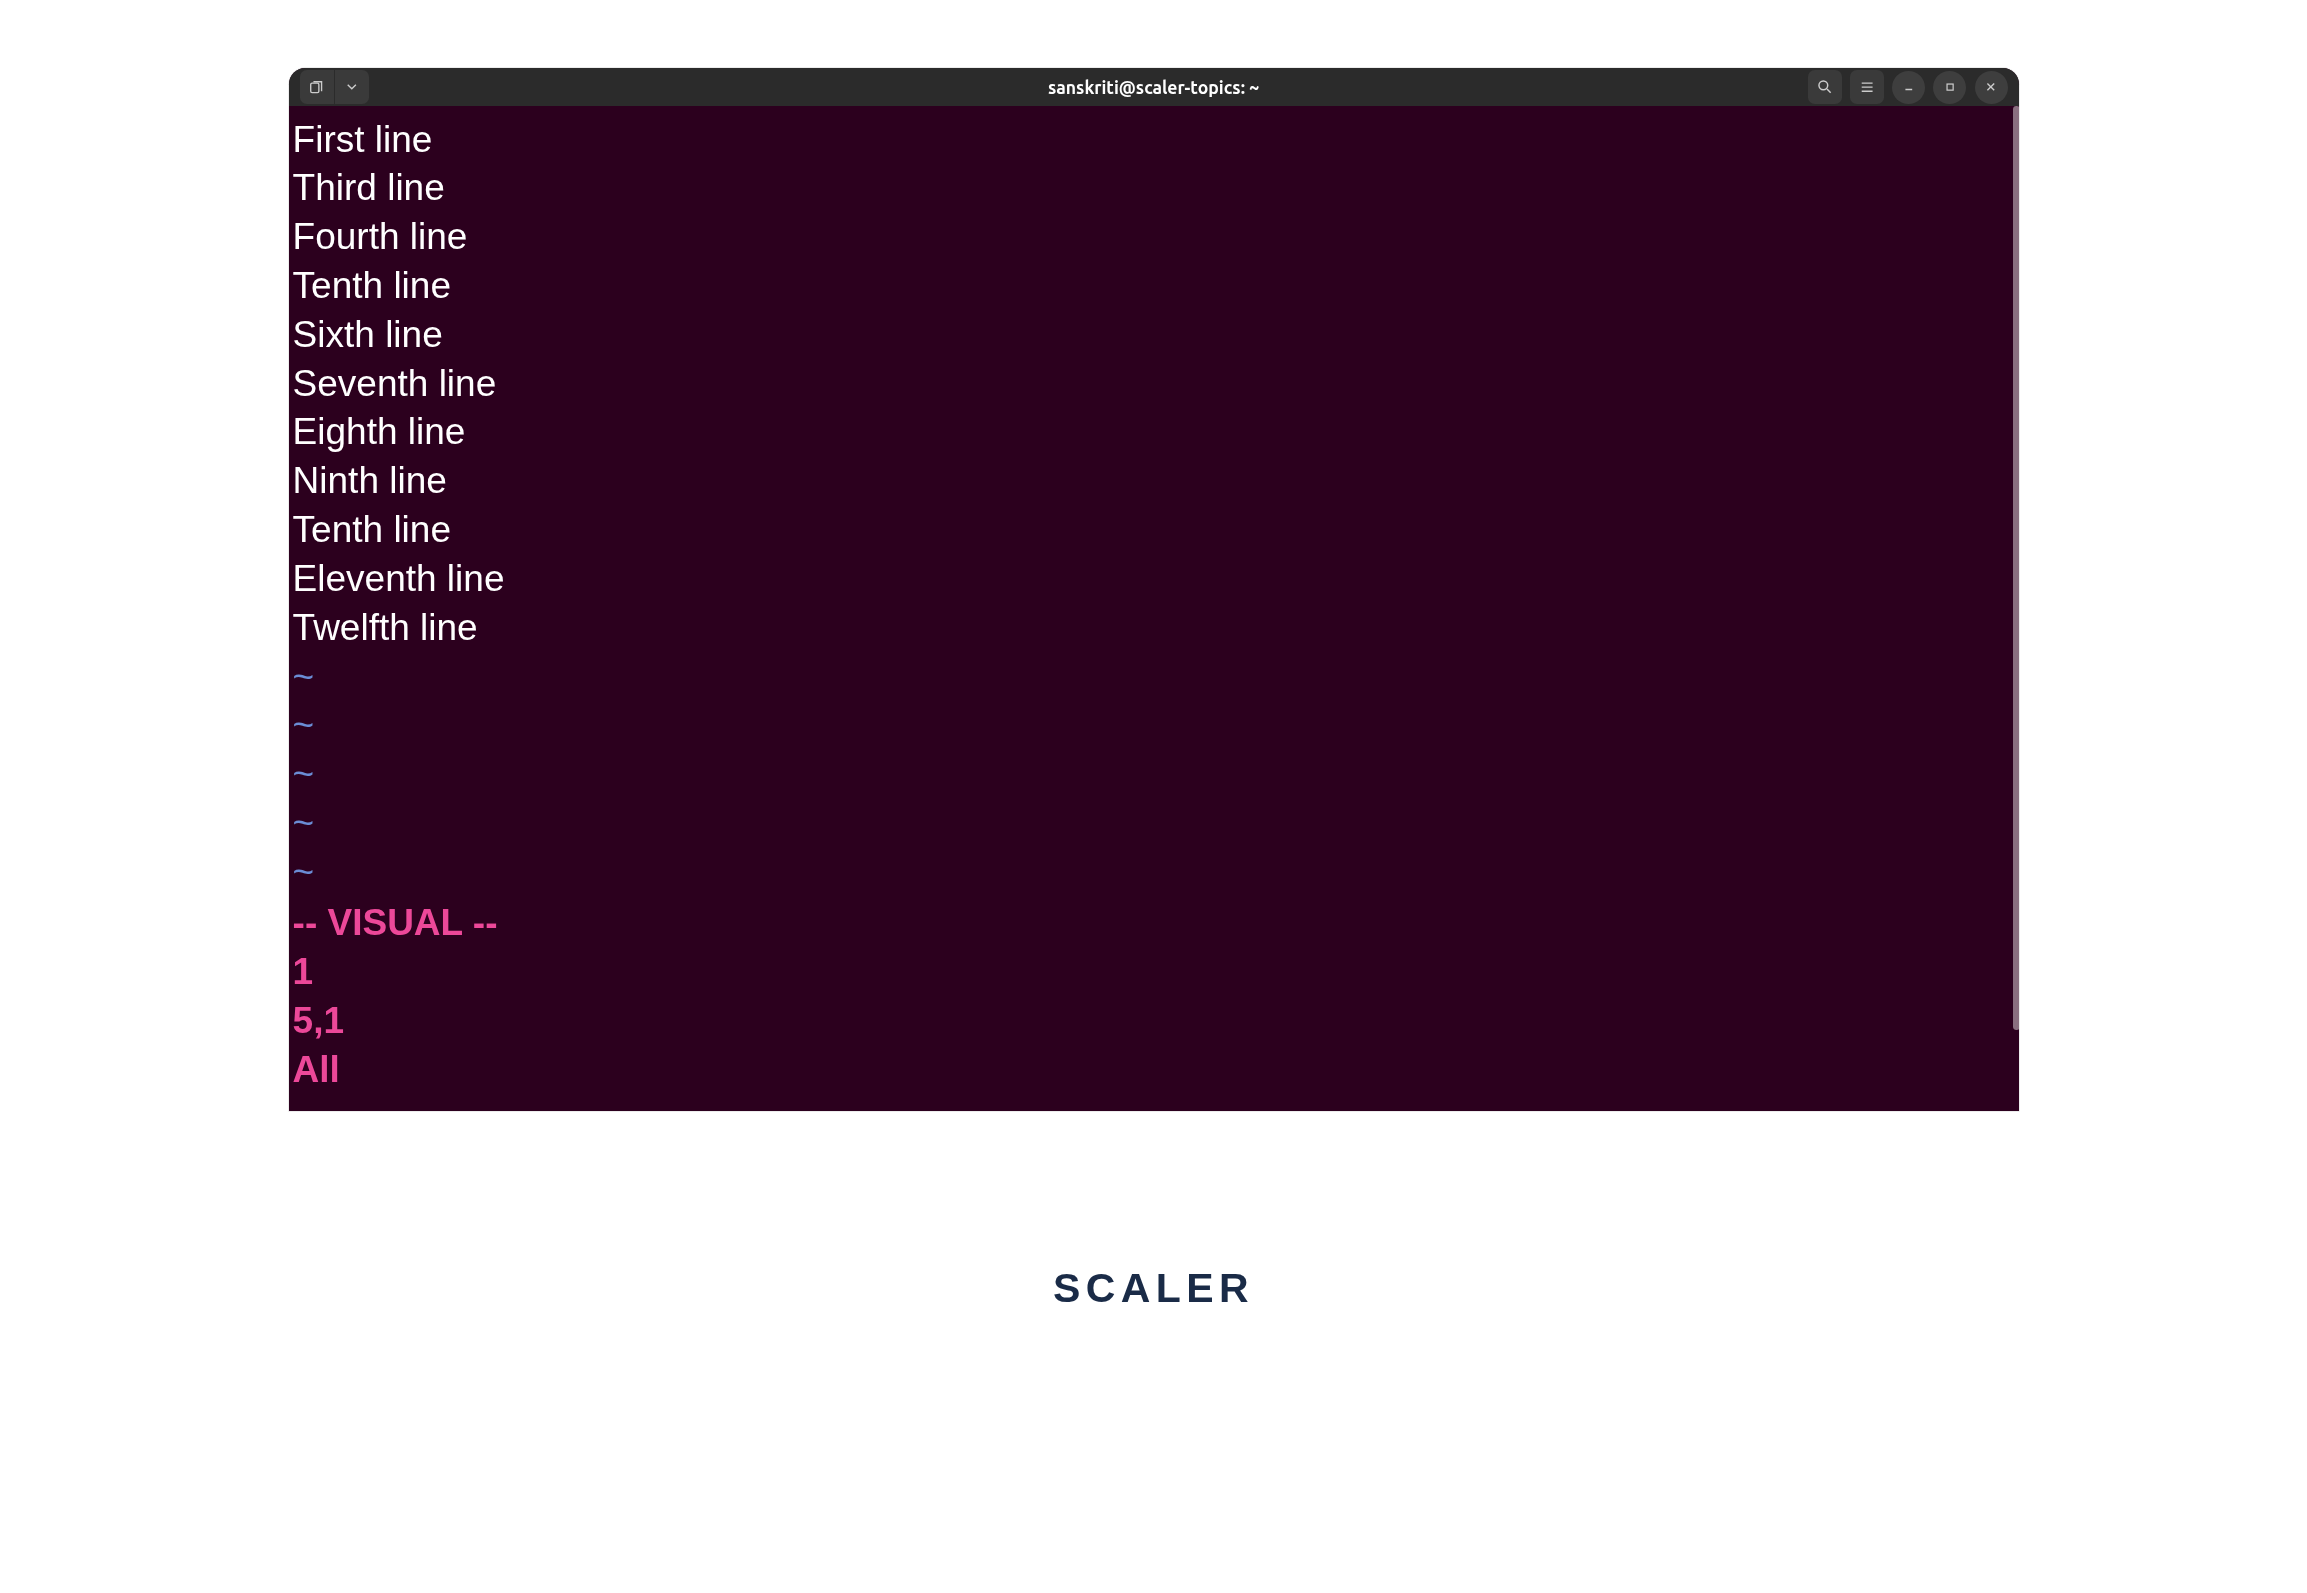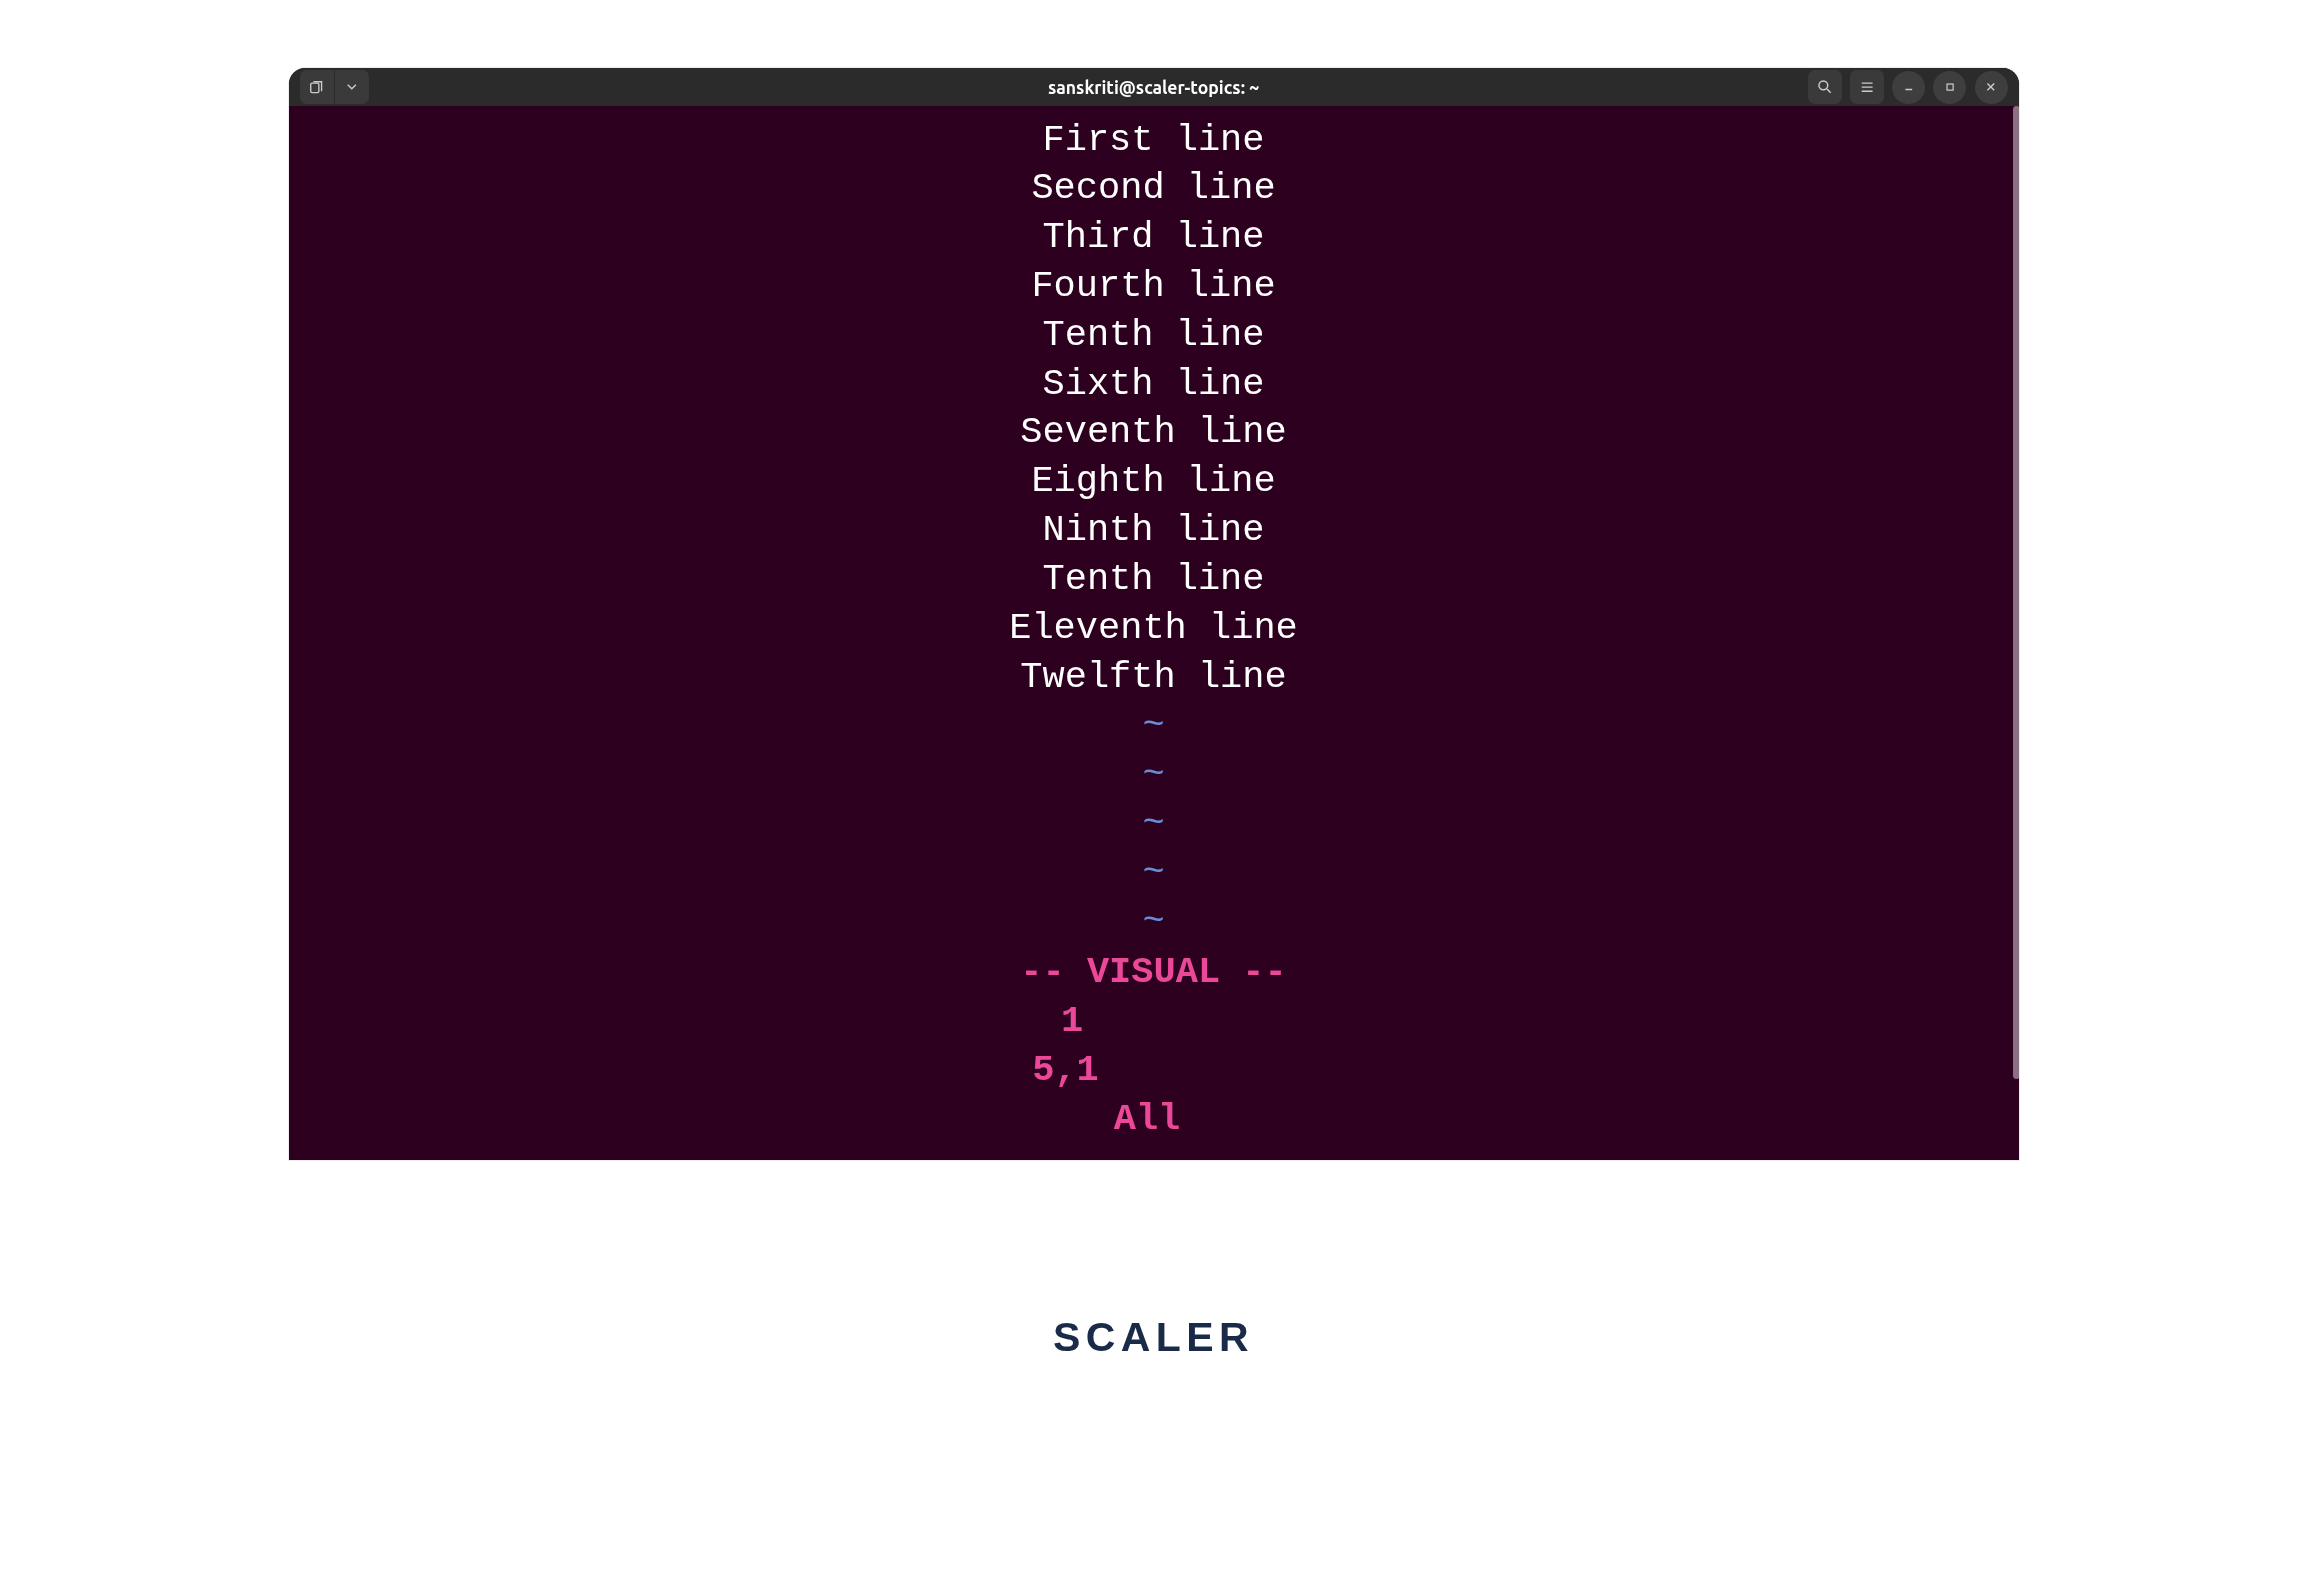--- a/index.html
+++ b/index.html
@@ -87,24 +87,23 @@
       display: flex;
       align-items: center;
       justify-content: center;
       cursor: pointer;
     }
     .terminal-content {
       padding: 9.5px 4.1px 16.3px 4.1px;
       font-size: 37px;
       line-height: 1.32;
       color: #ffffff;
-      font-family: Liberation Mono, monospace;
+      font-family: Liberation Sans, sans-serif;
       position: relative;
       min-height: 936px;
-      text-align: center;
     }
     .terminal-line {
       white-space: pre;
     }
     .tilde-line {
       color: #6b8dd6;
     }
     .status-line {
       display: flex;
       color: #ec4899;
@@ -207,21 +206,20 @@
         <svg width="13.6" height="13.6" viewBox="0 0 20 20">
           <line x1="5" y1="5" x2="15" y2="15" stroke="#ccc" stroke-width="2"></line>
           <line x1="15" y1="5" x2="5" y2="15" stroke="#ccc" stroke-width="2"></line>
         </svg>
       </div>
     </div>
   </div>
   <div class="terminal-content">
     <div id="editor-lines">
         <div class="terminal-line">First line</div>
-        <div class="terminal-line">Second line</div>
         <div class="terminal-line">Third line</div>
         <div class="terminal-line">Fourth line</div>
         <div class="terminal-line">Tenth line</div>
         <div class="terminal-line">Sixth line</div>
         <div class="terminal-line">Seventh line</div>
         <div class="terminal-line">Eighth line</div>
         <div class="terminal-line">Ninth line</div>
         <div class="terminal-line">Tenth line</div>
         <div class="terminal-line">Eleventh line</div>
         <div class="terminal-line">Twelfth line</div>

